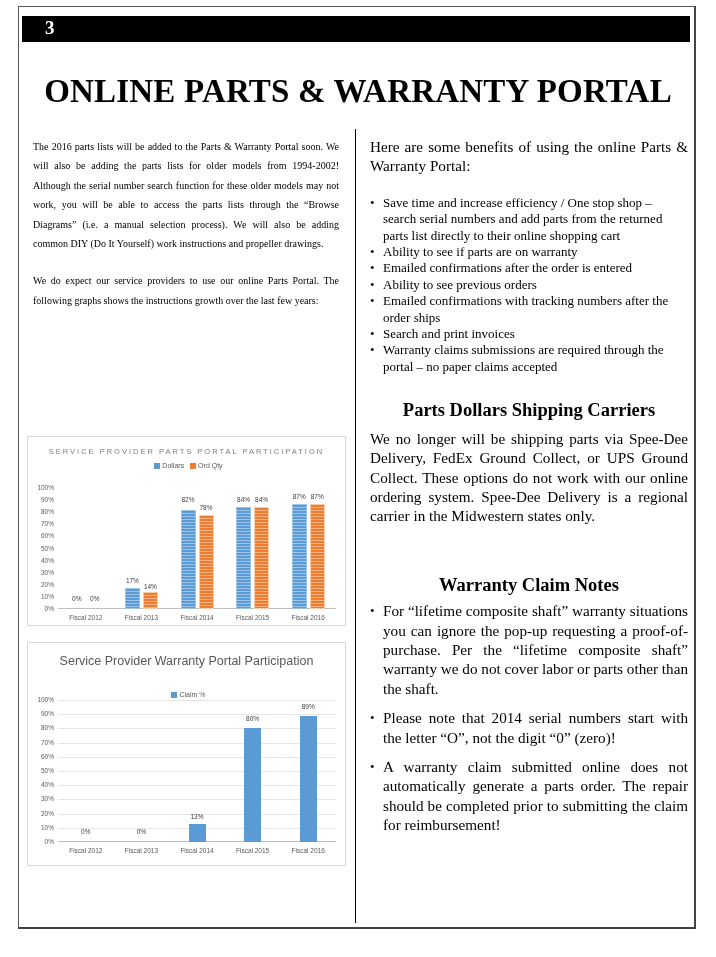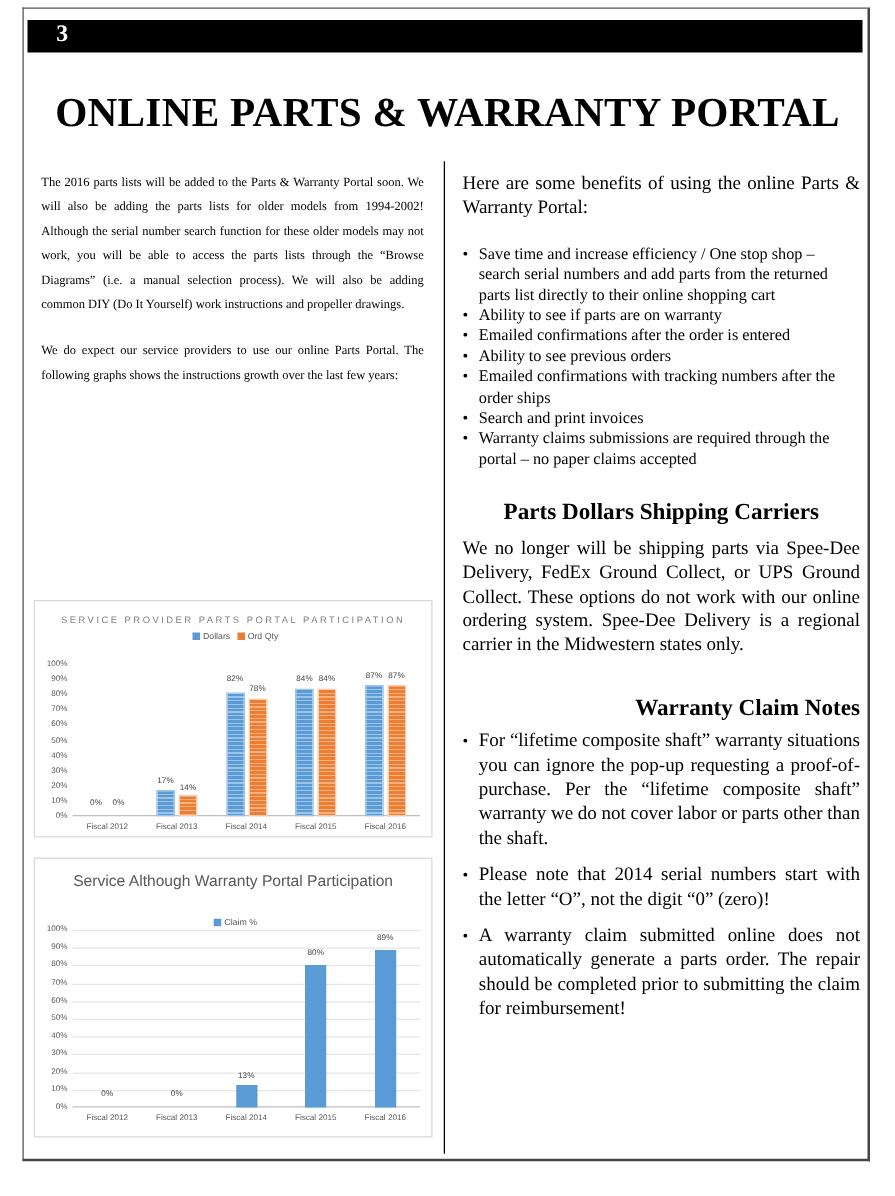--- a/index.html
+++ b/index.html
@@ -14,21 +14,21 @@
   .colL p{margin:0 0 18px 0;text-align:justify;}
   .colR{position:absolute;left:351px;top:130px;width:318px;font-size:15.2px;line-height:19.4px;}
   .colR p{margin:0;text-align:justify;}
   ul.benefits{list-style:none;margin:19px 0 0 0;padding:0;font-size:13px;line-height:16.4px;}
   ul.benefits li{position:relative;padding-left:13px;}
   ul.benefits li::before{content:"•";position:absolute;left:0;top:0;}
   .h2{font-weight:bold;font-size:18.5px;text-align:center;}
   .notes{list-style:none;margin:0;padding:0;}
   .notes li{position:relative;padding-left:13px;text-align:justify;margin-bottom:10px;}
   .notes li::before{content:"•";position:absolute;left:0;top:0;font-size:13px;}
-  .chart{position:absolute;border:1px solid #d9d9d9;background:#fff;font-family:"Liberation Sans",sans-serif;color:#595959;margin-top:44px;}
+  .chart{position:absolute;border:1px solid #d9d9d9;background:#fff;font-family:"Liberation Sans",sans-serif;color:#595959;}
   .c1{left:8px;top:429px;width:317px;height:188px;}
   .c2{left:8px;top:635px;width:317px;height:222px;}
   .c1 .title{position:absolute;top:10px;width:100%;text-align:center;font-size:7.5px;letter-spacing:2px;color:#7f7f7f;}
   .legend{position:absolute;width:100%;text-align:center;font-size:7px;color:#595959;}
   .legend .sw{display:inline-block;width:6px;height:6px;margin:0 2px 0 4px;vertical-align:-1px;}
   .c2 .title{position:absolute;top:10px;width:100%;text-align:center;font-size:12.5px;line-height:17px;color:#595959;}
   .plot{position:absolute;}
   .gl{position:absolute;left:0;right:0;height:1px;background:#e6e6e6;}
   .ytick{position:absolute;font-size:6.5px;text-align:right;width:22px;color:#595959;}
   .xtick{position:absolute;font-size:6.5px;text-align:center;width:60px;color:#595959;}
@@ -96,21 +96,21 @@
       <div class="ytick" style="left: 4px; top: 59.1px;">90%</div>
       <div class="ytick" style="left: 4px; top: 47px;">100%</div>
       <div class="xtick" style="left: 27.8px; top: 177px;">Fiscal 2012</div>
       <div class="xtick" style="left: 83.4px; top: 177px;">Fiscal 2013</div>
       <div class="xtick" style="left: 139px; top: 177px;">Fiscal 2014</div>
       <div class="xtick" style="left: 194.6px; top: 177px;">Fiscal 2015</div>
       <div class="xtick" style="left: 250.2px; top: 177px;">Fiscal 2016</div>
     </div>
 
   <div class="chart c2">
-    <div class="title">Service Although Warranty Portal Participation</div>
+    <div class="title">Service Provider Warranty Portal Participation</div>
     <div class="legend" style="top:48px;">
       <span class="sw" style="background:#5b9bd5"></span><span>Claim %</span>
     </div>
     <div id="c2y"></div>
     <div class="plot" id="c2plot" style="left:30px;top:57px;width:278px;height:142px;">
       <div class="axisline"></div>
     <div class="gl" style="top: 127.8px;"></div>
         <div class="gl" style="top: 113.6px;"></div>
         <div class="gl" style="top: 99.4px;"></div>
         <div class="gl" style="top: 85.2px;"></div>
@@ -155,20 +155,20 @@
       <li>Emailed confirmations after the order is entered</li>
       <li>Ability to see previous orders</li>
       <li>Emailed confirmations with tracking numbers after the order ships</li>
       <li>Search and print invoices</li>
       <li>Warranty claims submissions are required through the portal – no paper claims accepted</li>
     </ul>
 
     <div class="h2" style="margin-top:26px;margin-bottom:8px;">Parts Dollars Shipping Carriers</div>
     <p>We no longer will be shipping parts via Spee-Dee Delivery, FedEx Ground Collect, or UPS Ground Collect.  These options do not work with our online ordering system.  Spee-Dee Delivery is a regional carrier in the Midwestern states only.</p>
 
-    <div class="h2" style="margin-top:32px;margin-bottom:6px;text-align:right;">Warranty Claim Notes</div>
+    <div class="h2" style="margin-top:50px;margin-bottom:6px;">Warranty Claim Notes</div>
     <ul class="notes">
       <li>For “lifetime composite shaft” warranty situations you can ignore the pop-up requesting a proof-of-purchase.  Per the “lifetime composite shaft” warranty we do not cover labor or parts other than the shaft.</li>
       <li>Please note that 2014 serial numbers start with the letter “O”, not the digit “0” (zero)!</li>
       <li>A warranty claim submitted online does not automatically generate a parts order.  The repair should be completed prior to submitting the claim for reimbursement!</li>
     </ul>
   </div>
 </div>
 
 </body></html>

